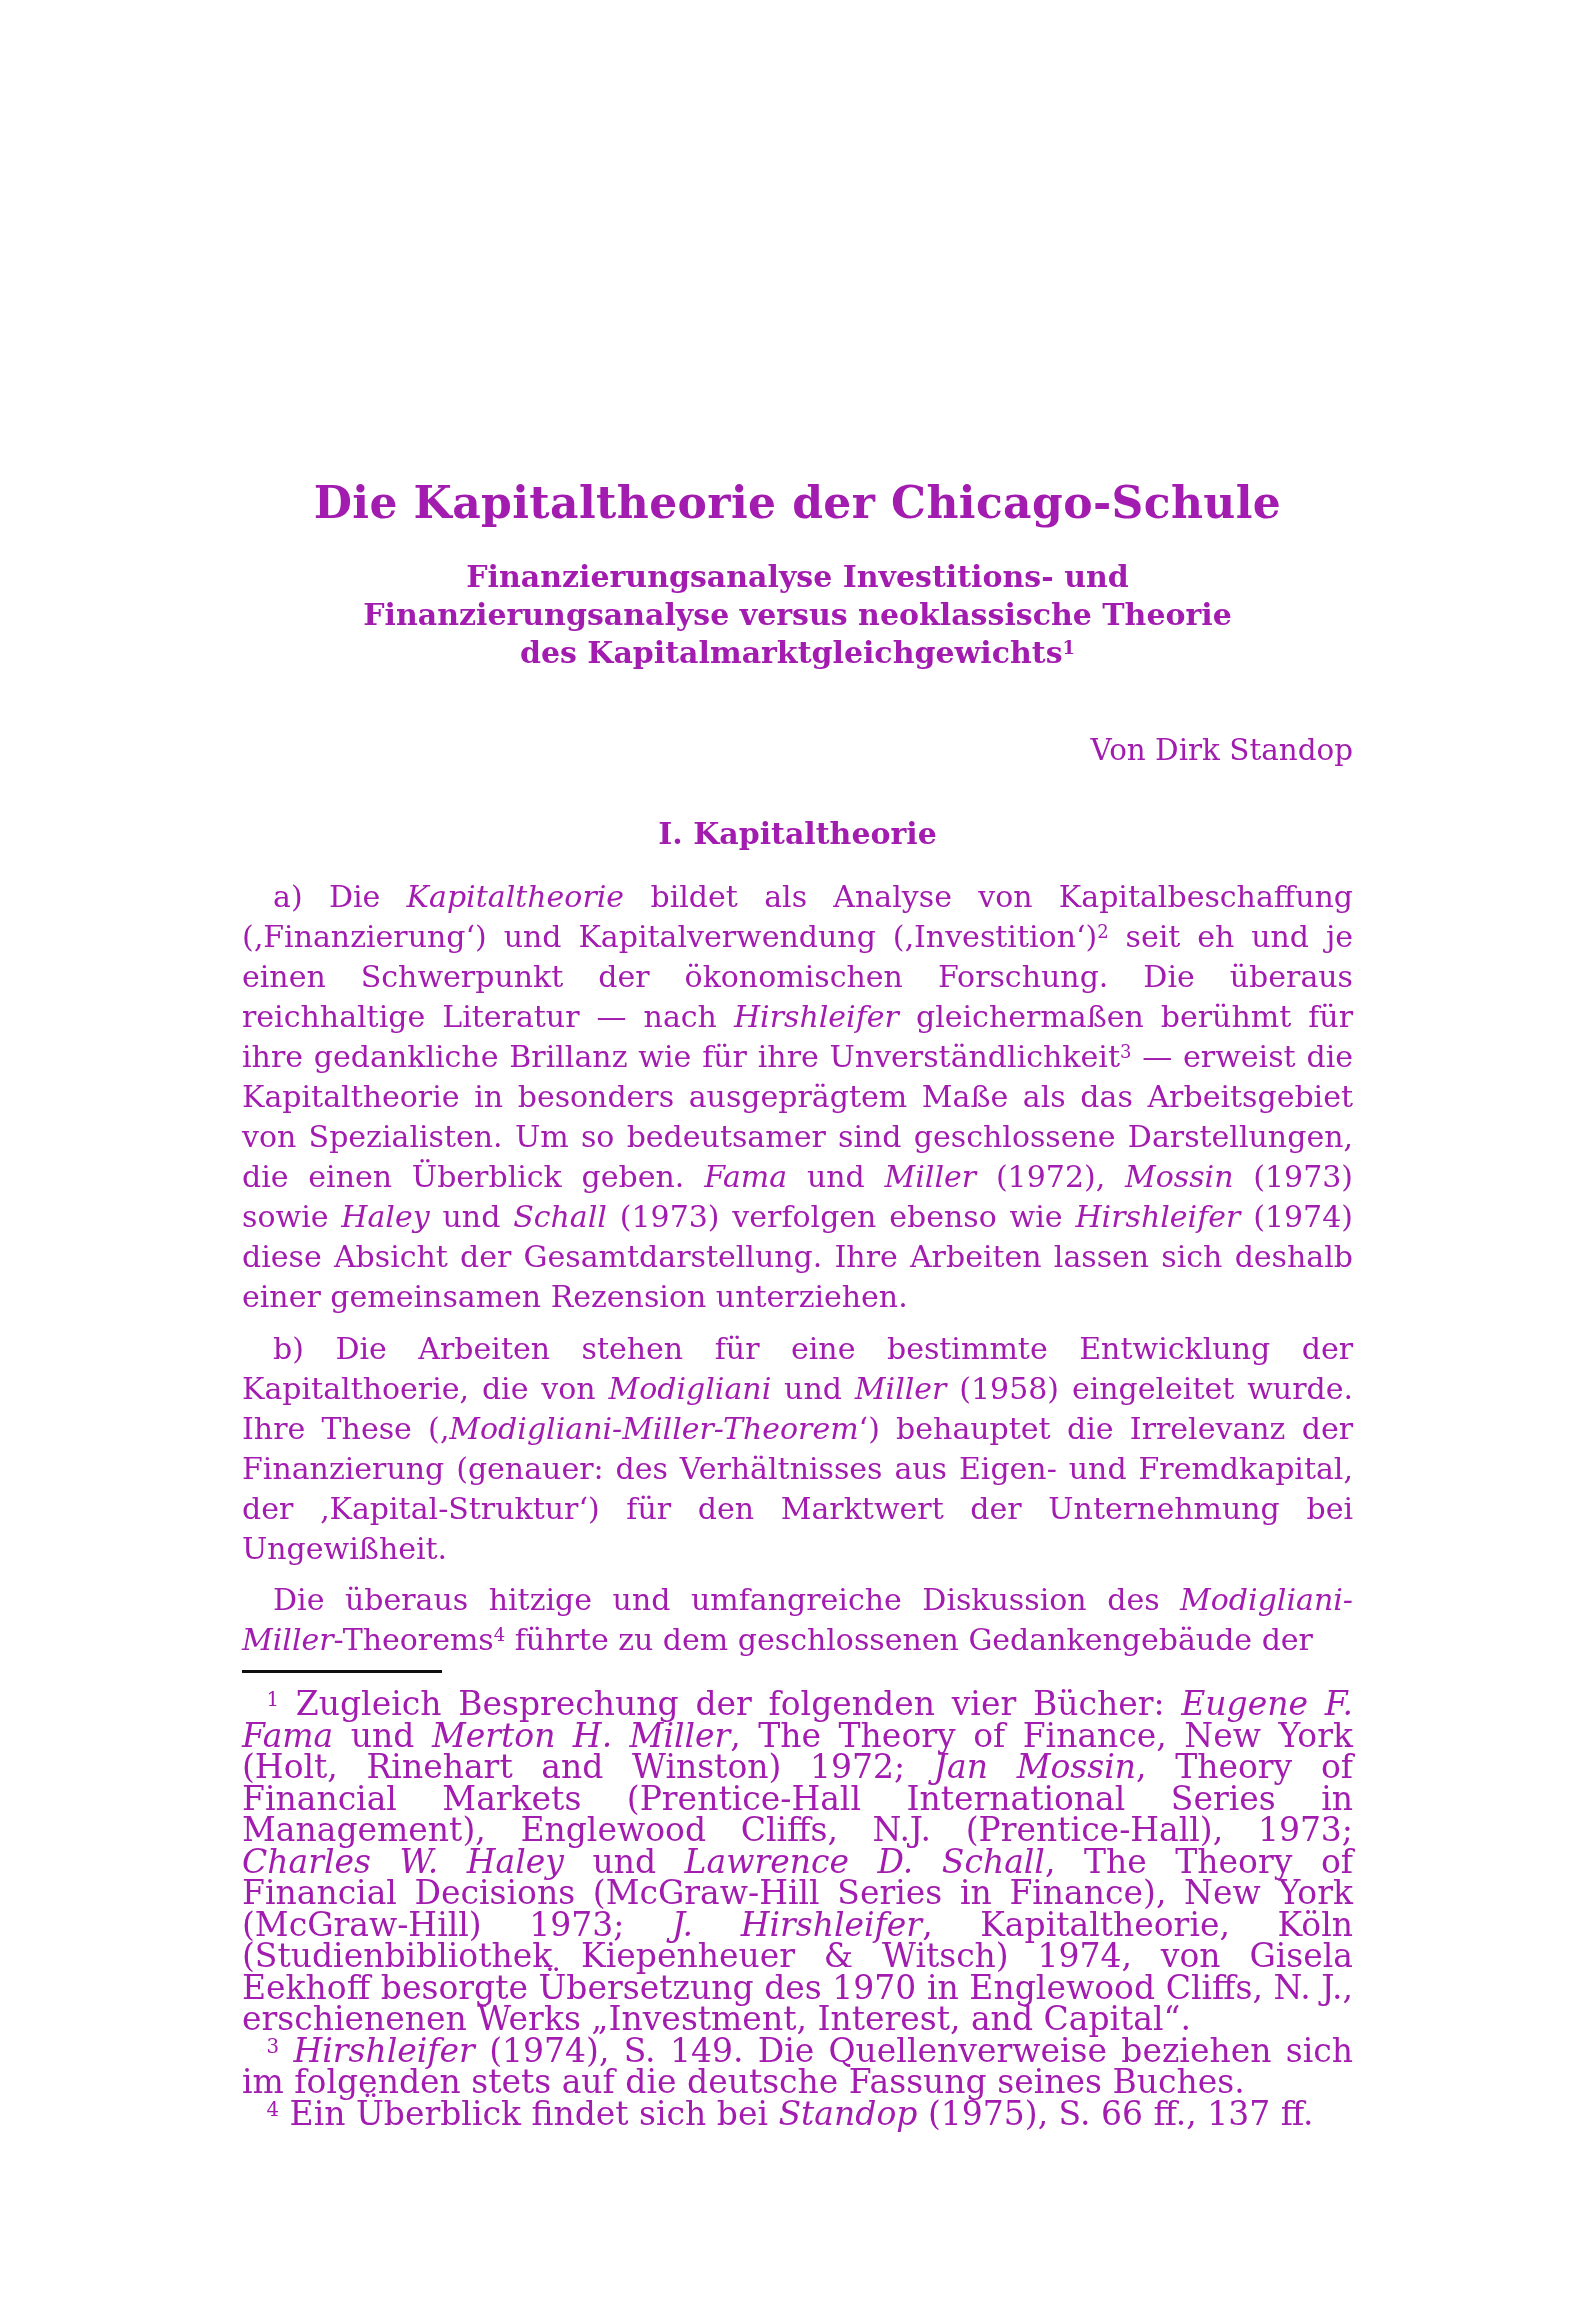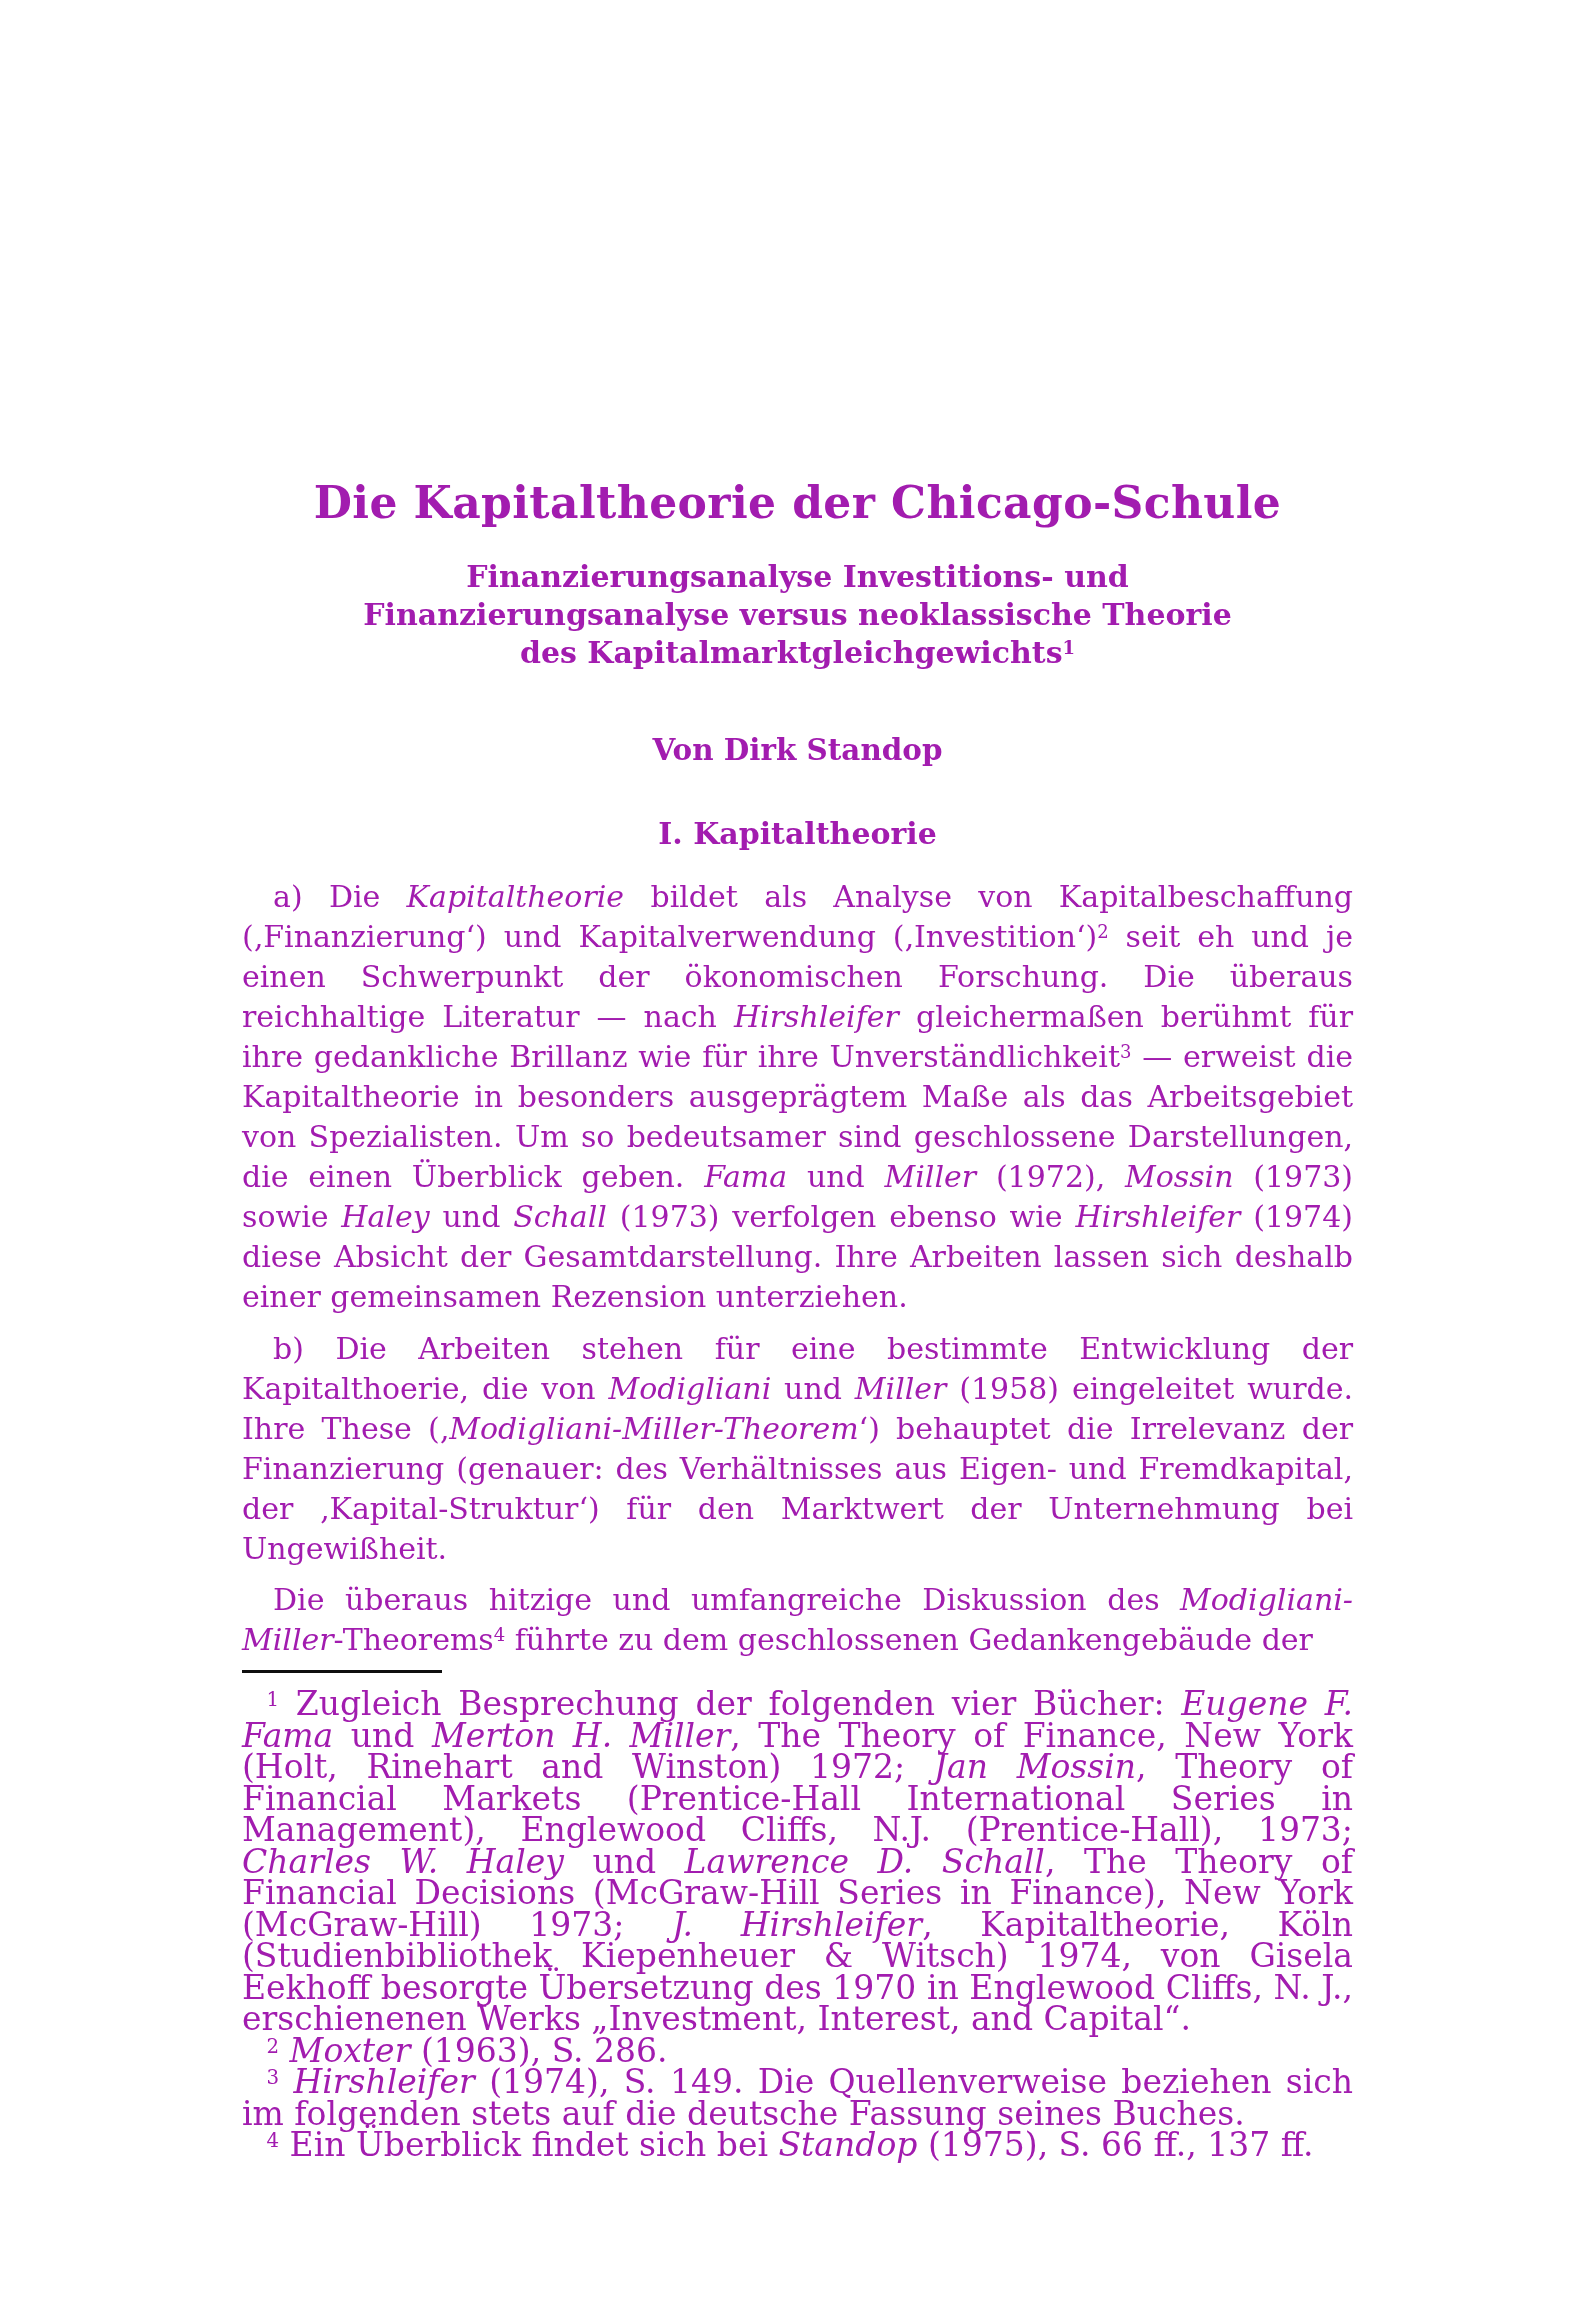--- a/index.html
+++ b/index.html
@@ -33,24 +33,23 @@
   }
   .subtitle {
     margin-top: 29.4px;
     text-align: center;
     font-size: 30px;
     line-height: 38px;
     font-weight: bold;
   }
   .author {
     margin-top: 59px;
-    text-align: center;
+    text-align: right;
     font-size: 29.4px;
     line-height: 38px;
-    font-weight: bold;
   }
   .heading {
     margin: 0;
     margin-top: 44px;
     text-align: center;
     font-size: 30px;
     line-height: 41px;
     font-weight: bold;
   }
   .body {
@@ -110,20 +109,19 @@
     <div class="body">
       <p><span>a) Die </span><em>Kapitaltheorie</em><span> bildet als Analyse von Kapitalbeschaffung (‚Finanzierung‘) und Kapitalverwendung (‚Investition‘)</span><sup>2</sup><span> seit eh und je einen Schwerpunkt der ökonomischen Forschung. Die überaus reichhaltige Literatur — nach </span><em>Hirshleifer</em><span> gleichermaßen berühmt für ihre gedankliche Brillanz wie für ihre Unverständlichkeit</span><sup>3</sup><span> — erweist die Kapitaltheorie in besonders ausgeprägtem Maße als das Arbeitsgebiet von Spezialisten. Um so bedeutsamer sind geschlossene Darstellungen, die einen Überblick geben. </span><em>Fama</em><span> und </span><em>Miller</em><span> (1972), </span><em>Mossin</em><span> (1973) sowie </span><em>Haley</em><span> und </span><em>Schall</em><span> (1973) verfolgen ebenso wie </span><em>Hirshleifer</em><span> (1974) diese Absicht der Gesamtdarstellung. Ihre Arbeiten lassen sich deshalb einer gemeinsamen Rezension unterziehen.</span></p>
       <p><span>b) Die Arbeiten stehen für eine bestimmte Entwicklung der Kapitalthoerie, die von </span><em>Modigliani</em><span> und </span><em>Miller</em><span> (1958) eingeleitet wurde. Ihre These (‚</span><em>Modigliani-Miller-Theorem</em><span>‘) behauptet die Irrelevanz der Finanzierung (genauer: des Verhältnisses aus Eigen- und Fremdkapital, der ‚Kapital-Struktur‘) für den Marktwert der Unternehmung bei Ungewißheit.</span></p>
       <p><span>Die überaus hitzige und umfangreiche Diskussion des </span><em>Modigliani-Miller</em><span>-Theorems</span><sup>4</sup><span> führte zu dem geschlossenen Gedankengebäude der</span></p>
     </div>
 
     <div class="fn-rule"></div>
 
     <div class="footnotes">
       <p><sup>1</sup><span> Zugleich Besprechung der folgenden vier Bücher: </span><em>Eugene F. Fama</em><span> und </span><em>Merton H. Miller</em><span>, The Theory of Finance, New York (Holt, Rinehart and Winston) 1972; </span><em>Jan Mossin</em><span>, Theory of Financial Markets (Prentice-Hall International Series in Management), Englewood Cliffs, N.J. (Prentice-Hall), 1973; </span><em>Charles W. Haley</em><span> und </span><em>Lawrence D. Schall</em><span>, The Theory of Financial Decisions (McGraw-Hill Series in Finance), New York (McGraw-Hill) 1973; </span><em>J. Hirshleifer</em><span>, Kapitaltheorie, Köln (Studienbibliothek Kiepenheuer &amp; Witsch) 1974, von Gisela Eekhoff besorgte Übersetzung des 1970 in Englewood Cliffs, N. J., erschienenen Werks „Investment, Interest, and Capital“.</span></p>
-      <p><sup>2</sup><span> </span><em>Moxter</em><span> (1963), S. 286.</span></p>
       <p><sup>3</sup><span> </span><em>Hirshleifer</em><span> (1974), S. 149. Die Quellenverweise beziehen sich im folgenden stets auf die deutsche Fassung seines Buches.</span></p>
       <p><sup>4</sup><span> Ein Überblick findet sich bei </span><em>Standop</em><span> (1975), S. 66 ff., 137 ff.</span></p>
     </div>
 
   </div>
 </div>
 
 
 </body></html>

